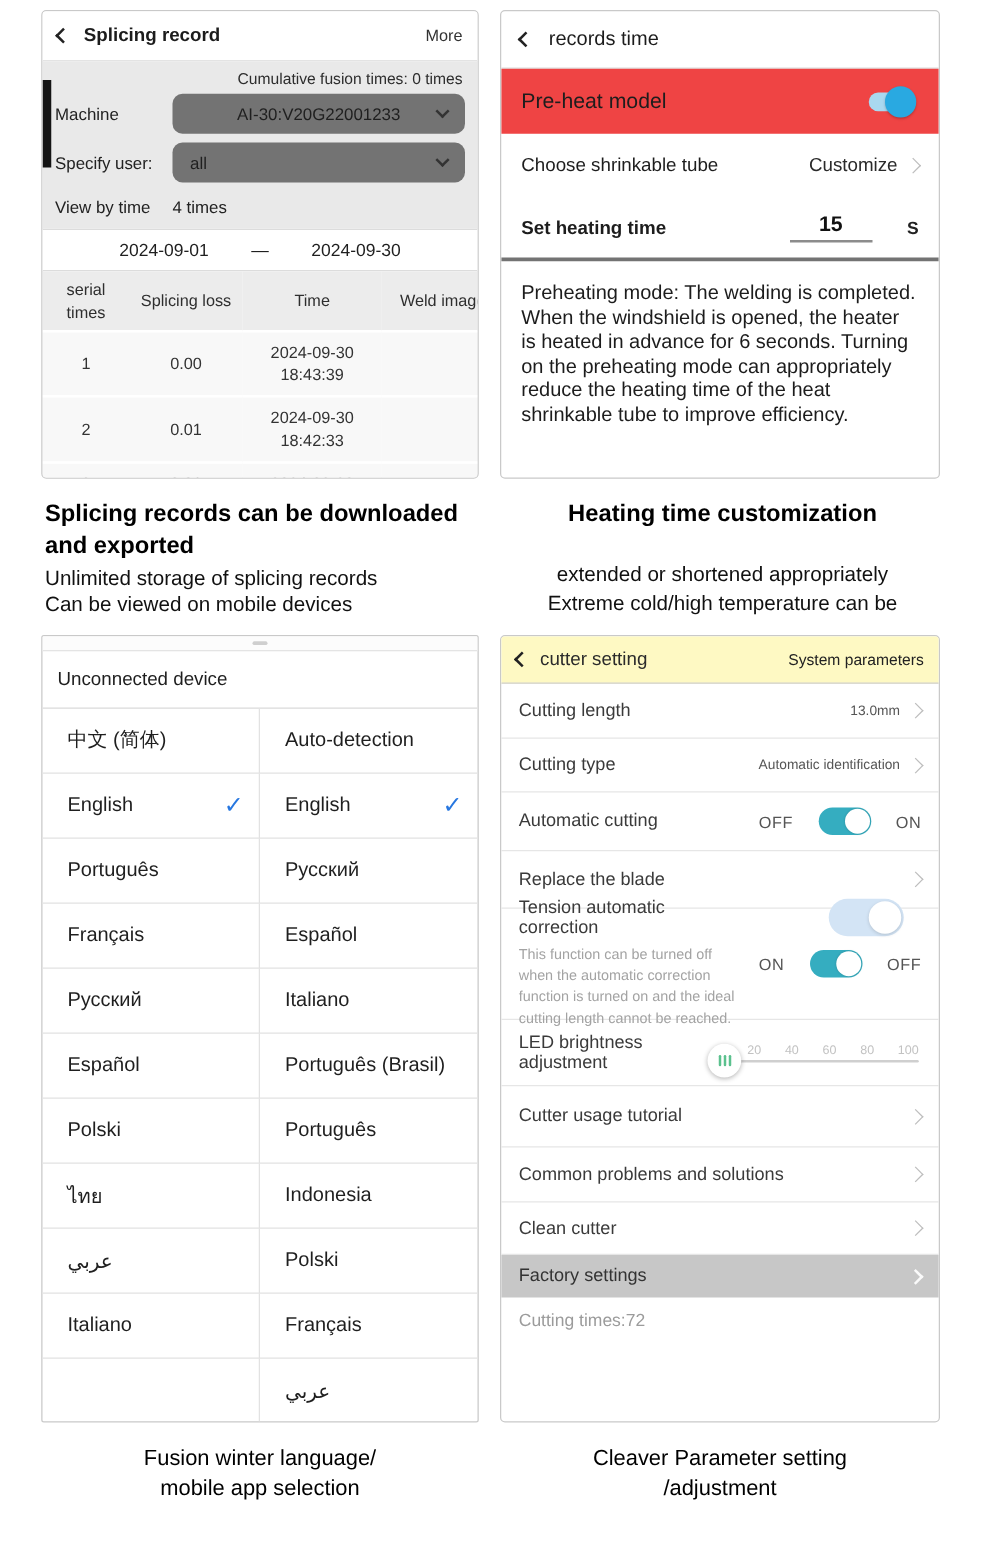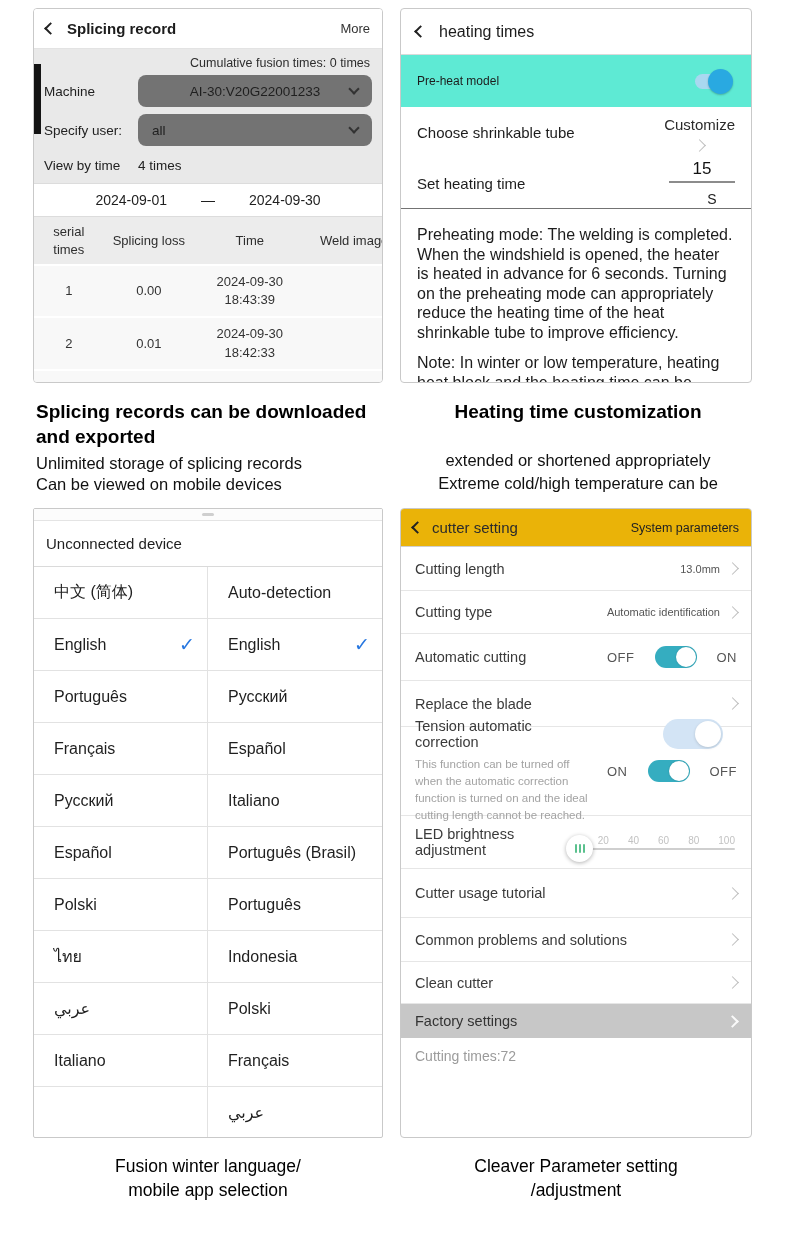--- a/index.html
+++ b/index.html
@@ -31,29 +31,29 @@
   .p1-table th { font-weight:400; padding:6px 2px; line-height:1.35; text-align:center; color:#2e2e2e; }
   .p1-table td { text-align:center; padding:7px 2px; line-height:1.4; }
   .p1-table tbody tr { background:#f8f8f8; border-top:2px solid #fff; }
   .col1{width:20%;} .col2{width:26%;} .col3{width:32%;} .col4{width:28%;}
   .dark-sliver { position:absolute; left:0; top:55px; width:7px; height:70px; background:#141414; }
 
   
   #p2 { left:400px; top:8px; width:352px; height:375px; }
   .p2-header { height:46px; display:flex; align-items:center; gap:14px; padding:0 15px; border-bottom:1px solid #dadada; }
   .p2-title { font-size:16px; color:#1c1c1c; }
-  .row-preheat { height:52px; background:#5eead4; display:flex; align-items:center; justify-content:space-between; padding:0 16px; font-size:12px; color:#1d1d1d; }
+  .row-preheat { height:52px; background:#ef4444; display:flex; align-items:center; justify-content:space-between; padding:0 16px; font-size:17px; color:#1d1d1d; }
   .tgl-material { width:34px; height:15px; border-radius:8px; background:#a9d8f0; position:relative; margin-right:6px; }
   .tgl-material .knob { position:absolute; right:-4px; top:-5px; width:25px; height:25px; border-radius:50%; background:#29a9e1; box-shadow:0 1px 2px rgba(0,0,0,0.25); }
   .row-plain { height:51px; display:flex; align-items:center; justify-content:space-between; padding:0 16px; font-size:15px; color:#1d1d1d; }
-  .row-right { display:flex; align-items:center; gap:8px; font-size:15px; color:#2a2a2a;flex-direction:column; }
+  .row-right { display:flex; align-items:center; gap:8px; font-size:15px; color:#2a2a2a; }
   .chev-right { display:inline-block; width:9px; height:9px; border-top:1.5px solid #bdbdbd; border-right:1.5px solid #bdbdbd; transform:rotate(45deg); }
   .set-value { display:inline-block; width:66px; text-align:center; font-size:17px; color:#111; border-bottom:2px solid #8c8c8c; padding-bottom:2px; }
   .set-unit { font-size:14px; color:#222; margin-left:20px; }
-  .p2-divider { border-bottom:1px solid #737373; }
+  .p2-divider { border-bottom:3px solid #737373;font-weight:bold; }
   .p2-text { padding:16px 16px 0 16px; font-size:16px; line-height:19.5px; color:#1c1c1c; font-family:"Liberation Sans",sans-serif; }
   .p2-text p { margin-bottom:11px; }
 
   
   .cap { position:absolute; }
   #cap1l { left:36px; top:399px; width:362px; }
   #cap1l .cap-title { font-size:19px; font-weight:700; line-height:25px; color:#000; }
   #cap1l .cap-sub { font-size:16.5px; line-height:21px; color:#111; margin-top:4px; }
   #cap1r { left:400px; top:401px; width:356px; text-align:center; }
   #cap1r .cap-title { font-size:19px; font-weight:700; color:#000; }
@@ -64,21 +64,21 @@
   .p3-strip { height:12px; background:#fcfcfc; border-bottom:1px solid #e4e4e4; position:relative; }
   .p3-strip .handle { position:absolute; left:50%; top:4px; width:12px; height:3px; margin-left:-6px; background:#cfcfcf; border-radius:2px; }
   .p3-device { height:46px; display:flex; align-items:center; padding-left:12px; font-size:15px; color:#1e1e1e; border-bottom:1px solid #dadada; }
   .lang-grid { display:grid; grid-template-columns:1fr 1fr; grid-auto-rows:52px; }
   .lang-cell { display:flex; align-items:center; padding-left:20px; padding-right:12px; font-size:16px; color:#1f1f1f; border-bottom:1px solid #e2e2e2; }
   .lang-cell.lcol { border-right:1px solid #e2e2e2; }
   .check { margin-left:auto; font-size:19px; font-weight:700; color:#2777e0; }
 
   
   #p4 { left:400px; top:508px; width:352px; height:630px; }
-  .p4-header { height:38px; display:flex; align-items:center; gap:10px; padding:0 12px; border-bottom:1px solid #cfcfcf; background:#eab308; }
+  .p4-header { height:38px; display:flex; align-items:center; gap:10px; padding:0 12px; border-bottom:1px solid #cfcfcf; background:#fef9c3; }
   .p4-title { font-size:15px; color:#2b2b2b; font-weight:500; }
   .p4-sys { margin-left:auto; font-size:12.5px; color:#222; }
   .c-row { display:flex; align-items:center; justify-content:space-between; padding:0 14px; border-bottom:1px solid #e6e6e6; font-size:14.5px; color:#3a3a3a; position:relative; }
   .c-val { font-size:11px; color:#555; margin-left:auto; margin-right:8px; }
   .tgl-teal { width:42px; height:22px; border-radius:11px; background:#35adc0; position:relative; flex:0 0 auto; }
   .tgl-teal .knob { position:absolute; right:1px; top:1px; width:20px; height:20px; border-radius:50%; background:#fff; box-shadow:0 0 2px rgba(0,0,0,0.2); }
   .onoff { font-size:13px; color:#555; letter-spacing:0.5px; }
   .tgl-group { display:flex; align-items:center; gap:20px; }
   .tgl-light { position:absolute; right:28px; top:210px; width:60px; height:30px; border-radius:15px; background:#d3e4f5; z-index:5; }
   .tgl-light .knob { position:absolute; right:2px; top:2px; width:26px; height:26px; border-radius:50%; background:#fff; box-shadow:0 1px 3px rgba(0,0,0,0.15); }
@@ -177,21 +177,21 @@
           </tr>
         </tbody>
       </table>
     </div>
     <div class="dark-sliver"></div>
   </section>
 
   <section class="panel" id="p2">
     <div class="p2-header">
       <span class="chev-left"></span>
-      <span class="p2-title">heating times</span>
+      <span class="p2-title">records time</span>
     </div>
     <div class="row-preheat">
       <span>Pre-heat model</span>
       <span class="tgl-material">
           <span class="knob"></span>
         </span>
     </div>
     <div class="row-plain">
       <span>Choose shrinkable tube</span>
       <span class="row-right">
@@ -201,24 +201,20 @@
     </div>
     <div class="row-plain p2-divider">
       <span>Set heating time</span>
       <span class="row-right">
         <span class="set-value">15</span>
         <span class="set-unit">S</span>
       </span>
     </div>
     <div class="p2-text">
       <p>Preheating mode: The welding is completed. When the windshield is opened, the heater is heated in advance for 6 seconds. Turning on the preheating mode can appropriately reduce the heating time of the heat shrinkable tube to improve efficiency.</p>
-      <p>
-        <span style="display:block">Note: In winter or low temperature, heating</span>
-        <span style="display:block">heat block and the heating time can be</span>
-      </p>
     </div>
   </section>
 
   <div class="cap" id="cap1l">
     <div class="cap-title">Splicing records can be downloaded and exported</div>
     <div class="cap-sub">
       <div>Unlimited storage of splicing records</div>
       <div>Can be viewed on mobile devices</div>
     </div>
   </div>

